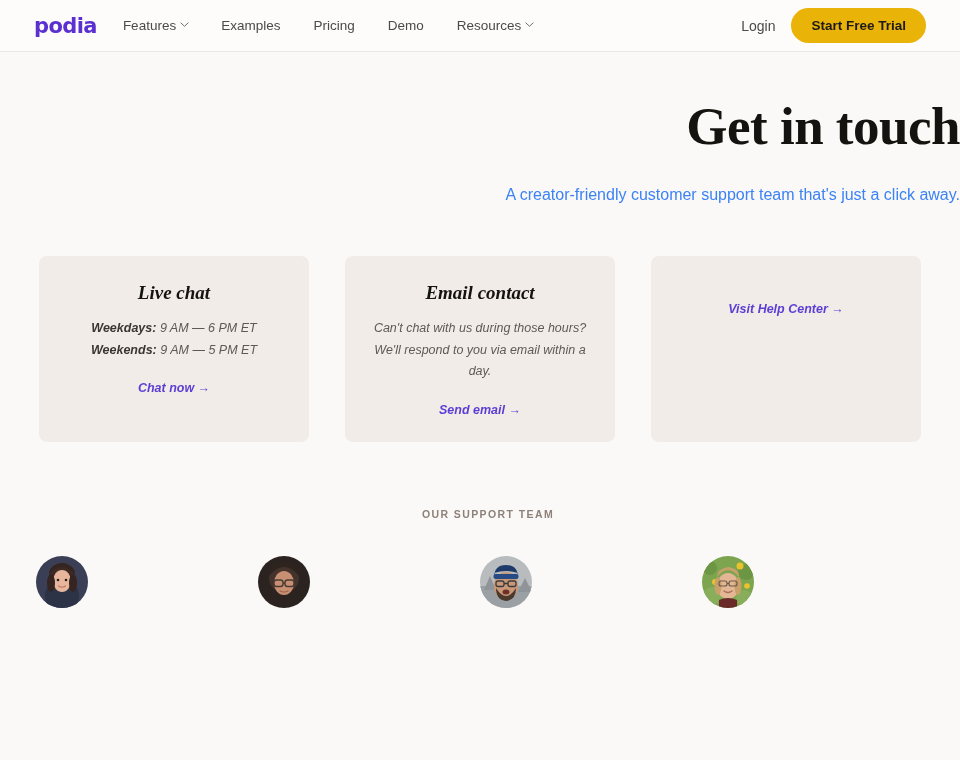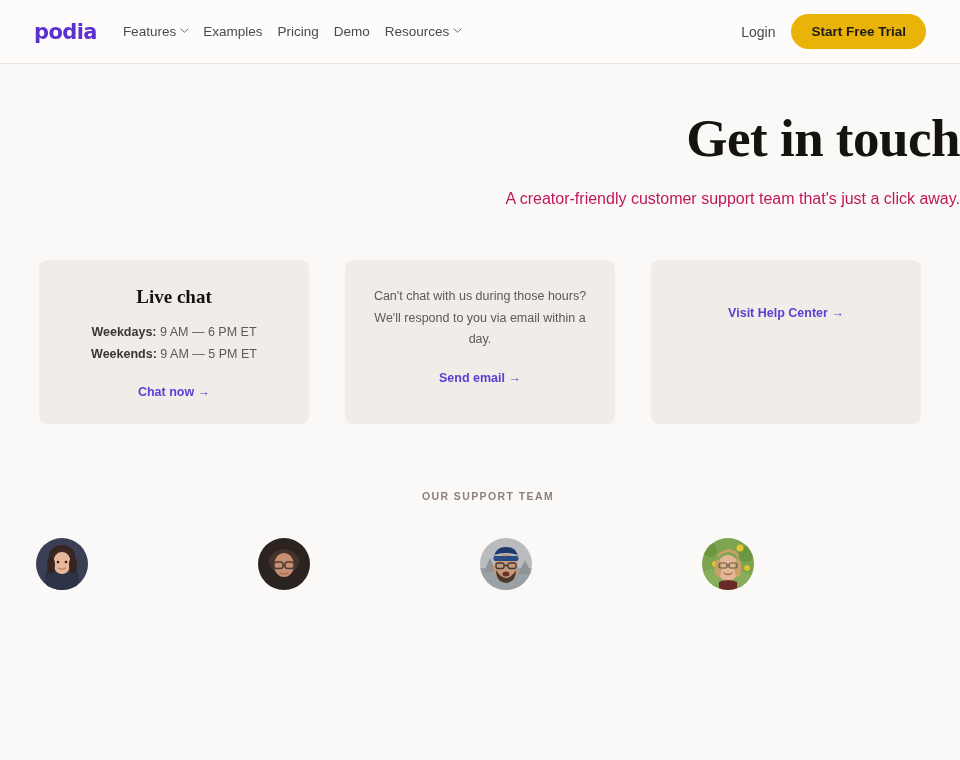--- a/index.html
+++ b/index.html
@@ -6,41 +6,41 @@
   html, body {
     width:960px; height:760px;
     background:#fbf9f7;
     font-family:"Liberation Sans", sans-serif;
     -webkit-font-smoothing:antialiased;
     overflow:hidden;
   }
 
   
   .header {
-    height:64px;
+    height:52px;
     background:#fdfcfb;
     border-bottom:1px solid #ebe7e3;
     display:flex;
     align-items:center;
     padding:16px 34px;
     position:relative;
   }
   .logo {
     font-family:"DejaVu Sans", sans-serif;
     font-weight:bold;
     font-size:21px;
     color:#5b2fd0;
     letter-spacing:-0.6px;
     margin-right:26px;
     cursor:pointer;
   }
   .nav {
     display:flex;
     align-items:center;
-    gap:15px;
+    gap:33px;
   }
   .nav-item {
     font-size:13.5px;
     color:#4a4a4a;
     display:flex;
     align-items:center;
     gap:4px;
     cursor:pointer;
     white-space:nowrap;
   }
@@ -78,31 +78,32 @@
   .hero { padding-top:45px; text-align:right; }
   .hero h1 {
     font-family:"Liberation Serif", serif;
     font-weight:bold;
     font-size:53px;
     color:#15130f;
     letter-spacing:-0.5px;
     line-height:1.12;
   }
   .hero p {
-    margin-top:22px;
+    margin-top:30px;
     font-size:16px;
-    color:#be185d;
+    color:#3b82f6;
   }
 
   
   .cards {
     display:flex;
     gap:36px;
     padding:0 39px;
     margin-top:52px;
+    font-style:italic;
   }
   .card {
     flex:1;
     background:#f2ece8;
     border-radius:8px;
     padding:26px 22px 24px;
     text-align:center;
   }
   .card h3 {
     font-family:"Liberation Serif", serif;
@@ -225,20 +226,21 @@
       </div>
       <div>
         <b>Weekends:</b>
         <span>9 AM — 5 PM ET</span>
       </div>
     </div>
     <a class="card-link">Chat now →</a>
   </div>
 
   <div class="card">
+    <h3>Email contact</h3>
     <div class="card-body">Can't chat with us during those hours? We'll respond to you via email within a day.</div>
     <a class="card-link">Send email →</a>
   </div>
 
   <div class="card">
     <a class="card-link">Visit Help Center →</a>
   </div>
 
 </div>
 

